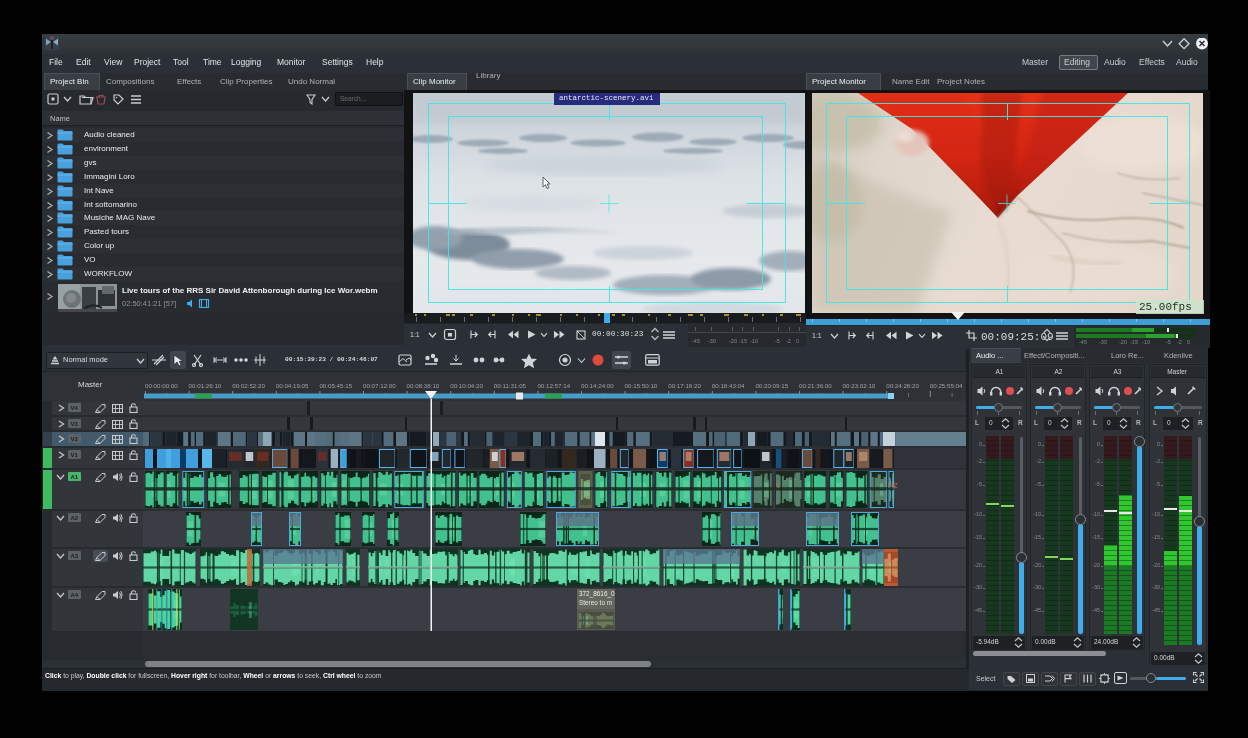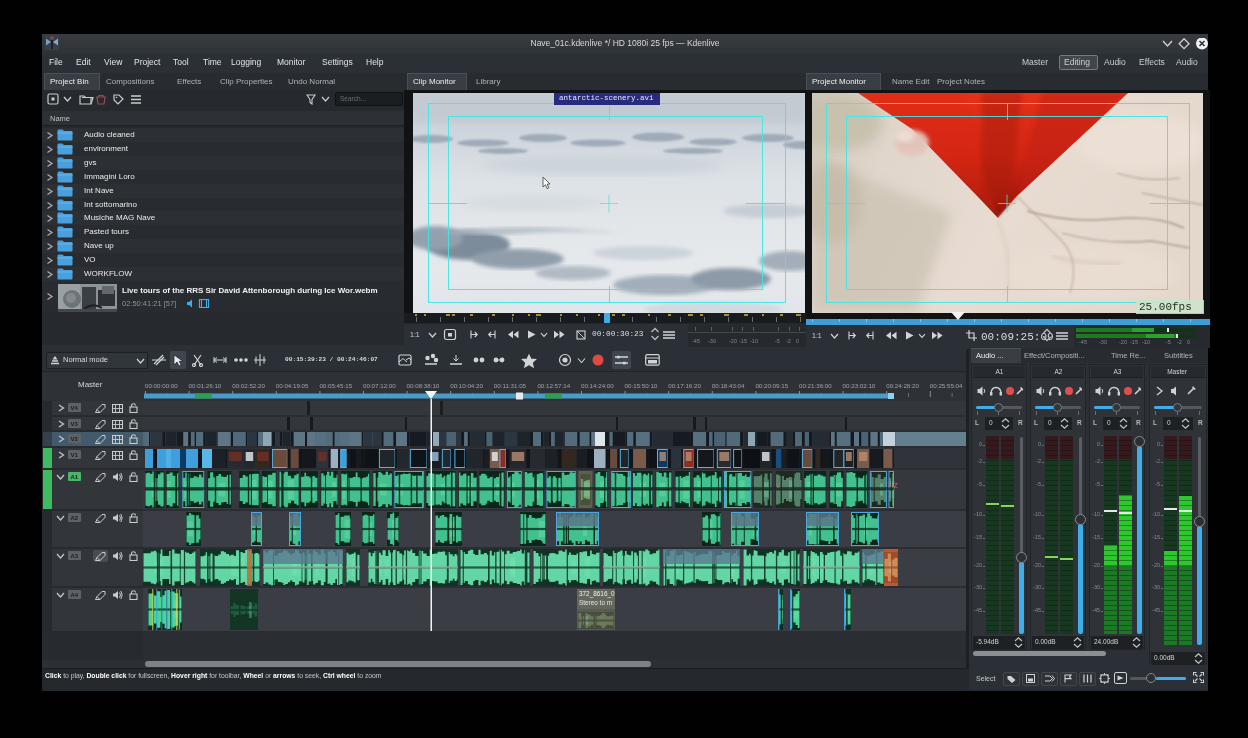--- a/index.html
+++ b/index.html
@@ -1,21 +1,20 @@
 <!DOCTYPE html>
 <html><head><meta charset="utf-8"><style>
 *{margin:0;padding:0;box-sizing:border-box;}
 body{width:1248px;height:738px;overflow:hidden;background:#010101;font-family:"Liberation Sans",sans-serif;}
 #stage{position:relative;width:1248px;height:738px;overflow:hidden;}
 </style></head><body>
 <div id="stage">
 <div class="" style="position:absolute;left:0px;top:0px;width:1248px;height:738px;background:#010101;"></div>
     <div class="" style="position:absolute;left:42px;top:34px;width:1166px;height:657px;background:#2b3036;"></div>
     <div class="" style="position:absolute;left:42px;top:34px;width:1166px;height:20px;background:linear-gradient(#373c41,#2e3338);"></div>
-    <div style="position:absolute;left:42px;top:39px;font-family:'Liberation Sans',sans-serif;font-size:8.5px;color:#d6d8d9;font-weight:normal;white-space:nowrap;line-height:1;width:1166px;text-align:center;">Nave_01c.kdenlive */ HD 1080i 25 fps — Kdenlive</div>
     <svg style="position:absolute;left:45px;top:35px" width="14" height="15" viewBox="0 0 14 15">
       <rect x="0" y="0" width="14" height="15" fill="#36404a"></rect>
       <path d="M7 1 L7 14" stroke="#17181c" stroke-width="1.6"></path>
       <path d="M6 7 L1 3.5 L1 10.5 Z" fill="#7a9ec0"></path>
       <path d="M8 7 L13 3.5 L13 10.5 Z" fill="#8aa8c6"></path>
       <circle cx="7" cy="3" r="2" fill="#7b4a50"></circle>
     </svg>
     <svg style="position:absolute;left:1162px;top:38px" width="48" height="12" viewBox="0 0 48 12">
       <path d="M1 3 L5.5 8 L10 3" stroke="#cfd2d4" stroke-width="1.4" fill="none"></path>
       <rect x="18.6" y="2.1" width="7" height="7" fill="none" stroke="#cfd2d4" stroke-width="1.3" transform="rotate(45 22 5.6)"></rect>
@@ -40,21 +39,21 @@
     <div style="position:absolute;left:1176px;top:58px;font-family:'Liberation Sans',sans-serif;font-size:8.5px;color:#cbced0;font-weight:normal;white-space:nowrap;line-height:1;">Audio</div>
     <div class="" style="position:absolute;left:42px;top:73px;width:1166px;height:17px;background:#282c30;"></div>
     <div class="" style="position:absolute;left:44px;top:73px;width:56px;height:17px;background:#383e44;border:1px solid #4a5056;border-bottom:none;"></div>
     <div style="position:absolute;left:50px;top:78px;font-family:'Liberation Sans',sans-serif;font-size:8px;color:#eef0f1;font-weight:normal;white-space:nowrap;line-height:1;">Project Bin</div>
     <div style="position:absolute;left:106px;top:78px;font-family:'Liberation Sans',sans-serif;font-size:8px;color:#b0b3b6;font-weight:normal;white-space:nowrap;line-height:1;">Compositions</div>
     <div style="position:absolute;left:177px;top:78px;font-family:'Liberation Sans',sans-serif;font-size:8px;color:#b0b3b6;font-weight:normal;white-space:nowrap;line-height:1;">Effects</div>
     <div style="position:absolute;left:220px;top:78px;font-family:'Liberation Sans',sans-serif;font-size:8px;color:#b0b3b6;font-weight:normal;white-space:nowrap;line-height:1;">Clip Properties</div>
     <div style="position:absolute;left:288px;top:78px;font-family:'Liberation Sans',sans-serif;font-size:8px;color:#b0b3b6;font-weight:normal;white-space:nowrap;line-height:1;">Undo Normal</div>
     <div class="" style="position:absolute;left:407px;top:73px;width:60px;height:17px;background:#383e44;border:1px solid #4a5056;border-bottom:none;"></div>
     <div style="position:absolute;left:413px;top:78px;font-family:'Liberation Sans',sans-serif;font-size:8px;color:#eef0f1;font-weight:normal;white-space:nowrap;line-height:1;">Clip Monitor</div>
-    <div style="position:absolute;left:476px;top:78px;font-family:'Liberation Sans',sans-serif;font-size:8px;color:#b0b3b6;font-weight:normal;white-space:nowrap;line-height:1;">Library</div>
+    <div style="position:absolute;left:476px;top:72px;font-family:'Liberation Sans',sans-serif;font-size:8px;color:#b0b3b6;font-weight:normal;white-space:nowrap;line-height:1;">Library</div>
     <div class="" style="position:absolute;left:806px;top:73px;width:75px;height:17px;background:#383e44;border:1px solid #4a5056;border-bottom:none;"></div>
     <div style="position:absolute;left:812px;top:78px;font-family:'Liberation Sans',sans-serif;font-size:8px;color:#eef0f1;font-weight:normal;white-space:nowrap;line-height:1;">Project Monitor</div>
     <div style="position:absolute;left:892px;top:78px;font-family:'Liberation Sans',sans-serif;font-size:8px;color:#b0b3b6;font-weight:normal;white-space:nowrap;line-height:1;">Name Edit</div>
     <div style="position:absolute;left:937px;top:78px;font-family:'Liberation Sans',sans-serif;font-size:8px;color:#b0b3b6;font-weight:normal;white-space:nowrap;line-height:1;">Project Notes</div>
     <div class="" style="position:absolute;left:42px;top:90px;width:362px;height:255px;background:#26292d;"></div>
     <svg style="position:absolute;left:47px;top:93px" width="100" height="12" viewBox="0 0 100 12">
       <rect x="1" y="1" width="10" height="10" rx="1.5" fill="none" stroke="#c9ccce" stroke-width="1.2"></rect>
       <rect x="4.5" y="4.5" width="3" height="3" fill="#c9ccce"></rect>
       <path d="M17 4 L20.5 8 L24 4" stroke="#c9ccce" stroke-width="1.3" fill="none"></path>
       <path d="M33 3 L37 3 L38.5 4.5 L44 4.5 L44 11 L33 11 Z" fill="none" stroke="#c9ccce" stroke-width="1.2"></path>
@@ -146,21 +145,21 @@
     </svg>
     <div style="position:absolute;left:84px;top:228px;font-family:'Liberation Sans',sans-serif;font-size:8px;color:#e8eaeb;font-weight:normal;white-space:nowrap;line-height:1;">Pasted tours</div>
     <div class="" style="position:absolute;left:42px;top:239px;width:362px;height:14px;background:#2c3035;"></div>
     <svg style="position:absolute;left:46px;top:243px" width="8" height="7" viewBox="0 0 8 7">
       <path d="M1.5 0.5 L6 3.5 L1.5 6.5" fill="none" stroke="#aeb1b4" stroke-width="1.2"></path>
     </svg>
     <svg style="position:absolute;left:57px;top:240px" width="16" height="12" viewBox="0 0 16 12">
       <path d="M0.5 1.5 Q0.5 0.5 1.5 0.5 L5.5 0.5 L7 2 L14.5 2 Q15.5 2 15.5 3 L15.5 10.5 Q15.5 11.5 14.5 11.5 L1.5 11.5 Q0.5 11.5 0.5 10.5 Z" fill="#4aa0dd"></path>
       <path d="M0.5 4 L15.5 4" stroke="#5fb2e8" stroke-width="1.4"></path>
     </svg>
-    <div style="position:absolute;left:84px;top:242px;font-family:'Liberation Sans',sans-serif;font-size:8px;color:#e8eaeb;font-weight:normal;white-space:nowrap;line-height:1;">Nave up</div>
+    <div style="position:absolute;left:84px;top:242px;font-family:'Liberation Sans',sans-serif;font-size:8px;color:#e8eaeb;font-weight:normal;white-space:nowrap;line-height:1;">Color up</div>
     <div class="" style="position:absolute;left:42px;top:253px;width:362px;height:14px;background:#282b30;"></div>
     <svg style="position:absolute;left:46px;top:257px" width="8" height="7" viewBox="0 0 8 7">
       <path d="M1.5 0.5 L6 3.5 L1.5 6.5" fill="none" stroke="#aeb1b4" stroke-width="1.2"></path>
     </svg>
     <svg style="position:absolute;left:57px;top:254px" width="16" height="12" viewBox="0 0 16 12">
       <path d="M0.5 1.5 Q0.5 0.5 1.5 0.5 L5.5 0.5 L7 2 L14.5 2 Q15.5 2 15.5 3 L15.5 10.5 Q15.5 11.5 14.5 11.5 L1.5 11.5 Q0.5 11.5 0.5 10.5 Z" fill="#4aa0dd"></path>
       <path d="M0.5 4 L15.5 4" stroke="#5fb2e8" stroke-width="1.4"></path>
     </svg>
     <div style="position:absolute;left:84px;top:256px;font-family:'Liberation Sans',sans-serif;font-size:8px;color:#e8eaeb;font-weight:normal;white-space:nowrap;line-height:1;">VO</div>
     <div class="" style="position:absolute;left:42px;top:267px;width:362px;height:14px;background:#2c3035;"></div>
@@ -1535,22 +1534,22 @@
       <rect x="287.5" y="27" width="1.5" height="232" fill="#f2f4f5"></rect>
     </svg>
     <div class="" style="position:absolute;left:145px;top:661px;width:506px;height:6px;background:#7e8286;border-radius:3px;"></div>
     <div class="" style="position:absolute;left:42px;top:668px;width:1166px;height:23px;background:#25282c;border-top:1px solid #1b1e21;"></div>
     <div style="position:absolute;left:45px;top:673px;font-family:'Liberation Sans',sans-serif;font-size:6.8px;color:#c6c9cb;font-weight:normal;white-space:nowrap;line-height:1;"><b style="color:#fff">Click</b> to play, <b style="color:#fff">Double click</b> for fullscreen, <b style="color:#fff">Hover right</b> for toolbar, <b style="color:#fff">Wheel</b> or <b style="color:#fff">arrows</b> to seek, <b style="color:#fff">Ctrl wheel</b> to zoom</div>
     <div class="" style="position:absolute;left:969px;top:348px;width:239px;height:342px;background:#2b3036;"></div>
     <div class="" style="position:absolute;left:969px;top:348px;width:239px;height:15px;background:#282c30;"></div>
     <div class="" style="position:absolute;left:971px;top:348px;width:50px;height:15px;background:#383e44;border-top:1px solid #4a5056;"></div>
     <div style="position:absolute;left:976px;top:352px;font-family:'Liberation Sans',sans-serif;font-size:7.5px;color:#eef0f1;font-weight:normal;white-space:nowrap;line-height:1;">Audio ...</div>
     <div style="position:absolute;left:1024px;top:352px;font-family:'Liberation Sans',sans-serif;font-size:7.5px;color:#b0b3b6;font-weight:normal;white-space:nowrap;line-height:1;">Effect/Compositi...</div>
-    <div style="position:absolute;left:1111px;top:352px;font-family:'Liberation Sans',sans-serif;font-size:7.5px;color:#b0b3b6;font-weight:normal;white-space:nowrap;line-height:1;">Time Re...</div>
-    <div style="position:absolute;left:1164px;top:352px;font-family:'Liberation Sans',sans-serif;font-size:7.5px;color:#b0b3b6;font-weight:normal;white-space:nowrap;line-height:1;">Subtitles</div>
+    <div style="position:absolute;left:1111px;top:352px;font-family:'Liberation Sans',sans-serif;font-size:7.5px;color:#b0b3b6;font-weight:normal;white-space:nowrap;line-height:1;">Loro Re...</div>
+    <div style="position:absolute;left:1164px;top:352px;font-family:'Liberation Sans',sans-serif;font-size:7.5px;color:#b0b3b6;font-weight:normal;white-space:nowrap;line-height:1;">Kdenlive</div>
     <div class="" style="position:absolute;left:971px;top:364px;width:56px;height:286px;background:#2f3338;border:1px solid #212428;"></div>
     <div class="" style="position:absolute;left:973px;top:366px;width:52px;height:12px;background:#26292e;border-bottom:1px solid #1d2023;"></div>
     <div style="position:absolute;left:995.4px;top:369px;font-family:'Liberation Sans',sans-serif;font-size:6.5px;color:#d2d5d7;font-weight:normal;white-space:nowrap;line-height:1;">A1</div>
     <svg style="position:absolute;left:977px;top:386px" width="46" height="10" viewBox="0 0 46 10">
       <path d="M0.5 3 L2.5 3 L5.5 0.5 L5.5 9.5 L2.5 7 L0.5 7 Z" fill="#cfd2d4"></path>
       <path d="M7 3 Q8.6 5 7 7" stroke="#cfd2d4" stroke-width="1" fill="none"></path>
       <path d="M14 8 Q14 1.5 19 1.5 Q24 1.5 24 8" fill="none" stroke="#cfd2d4" stroke-width="1.4"></path>
       <rect x="13" y="6" width="2.4" height="3.5" fill="#cfd2d4"></rect>
       <rect x="22.6" y="6" width="2.4" height="3.5" fill="#cfd2d4"></rect>
       <circle cx="33" cy="5" r="4" fill="#e04f4f"></circle>

